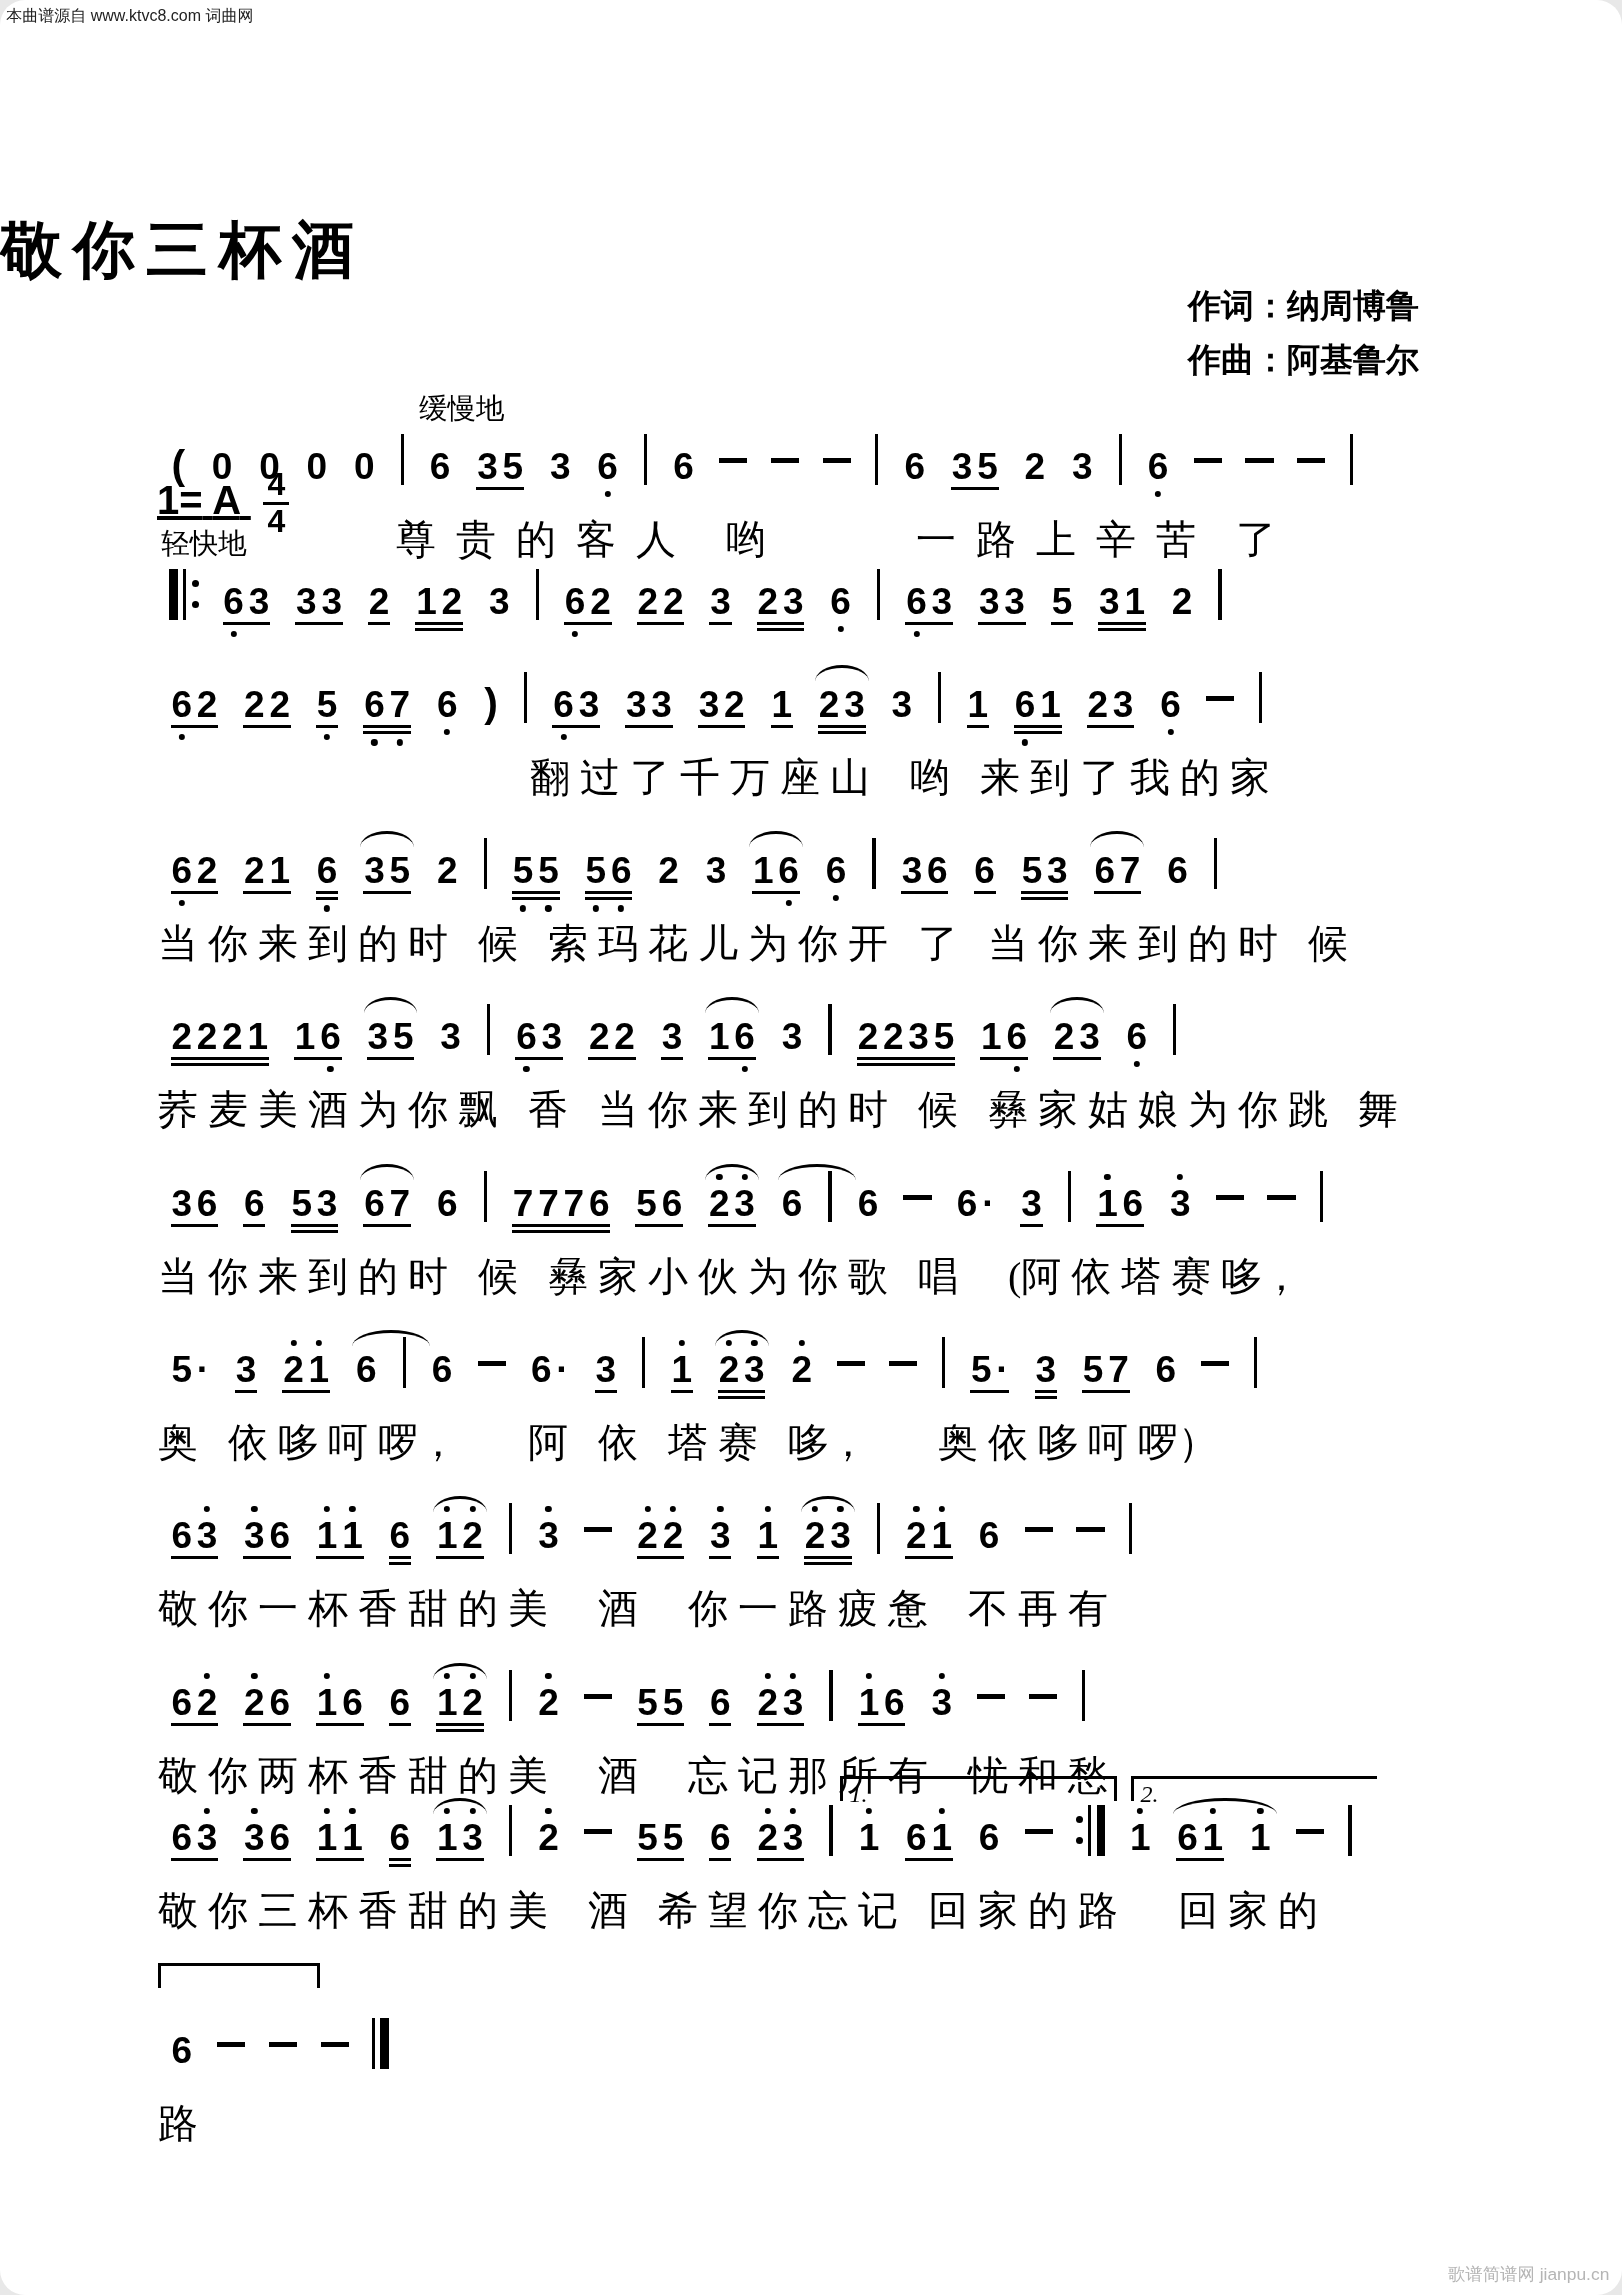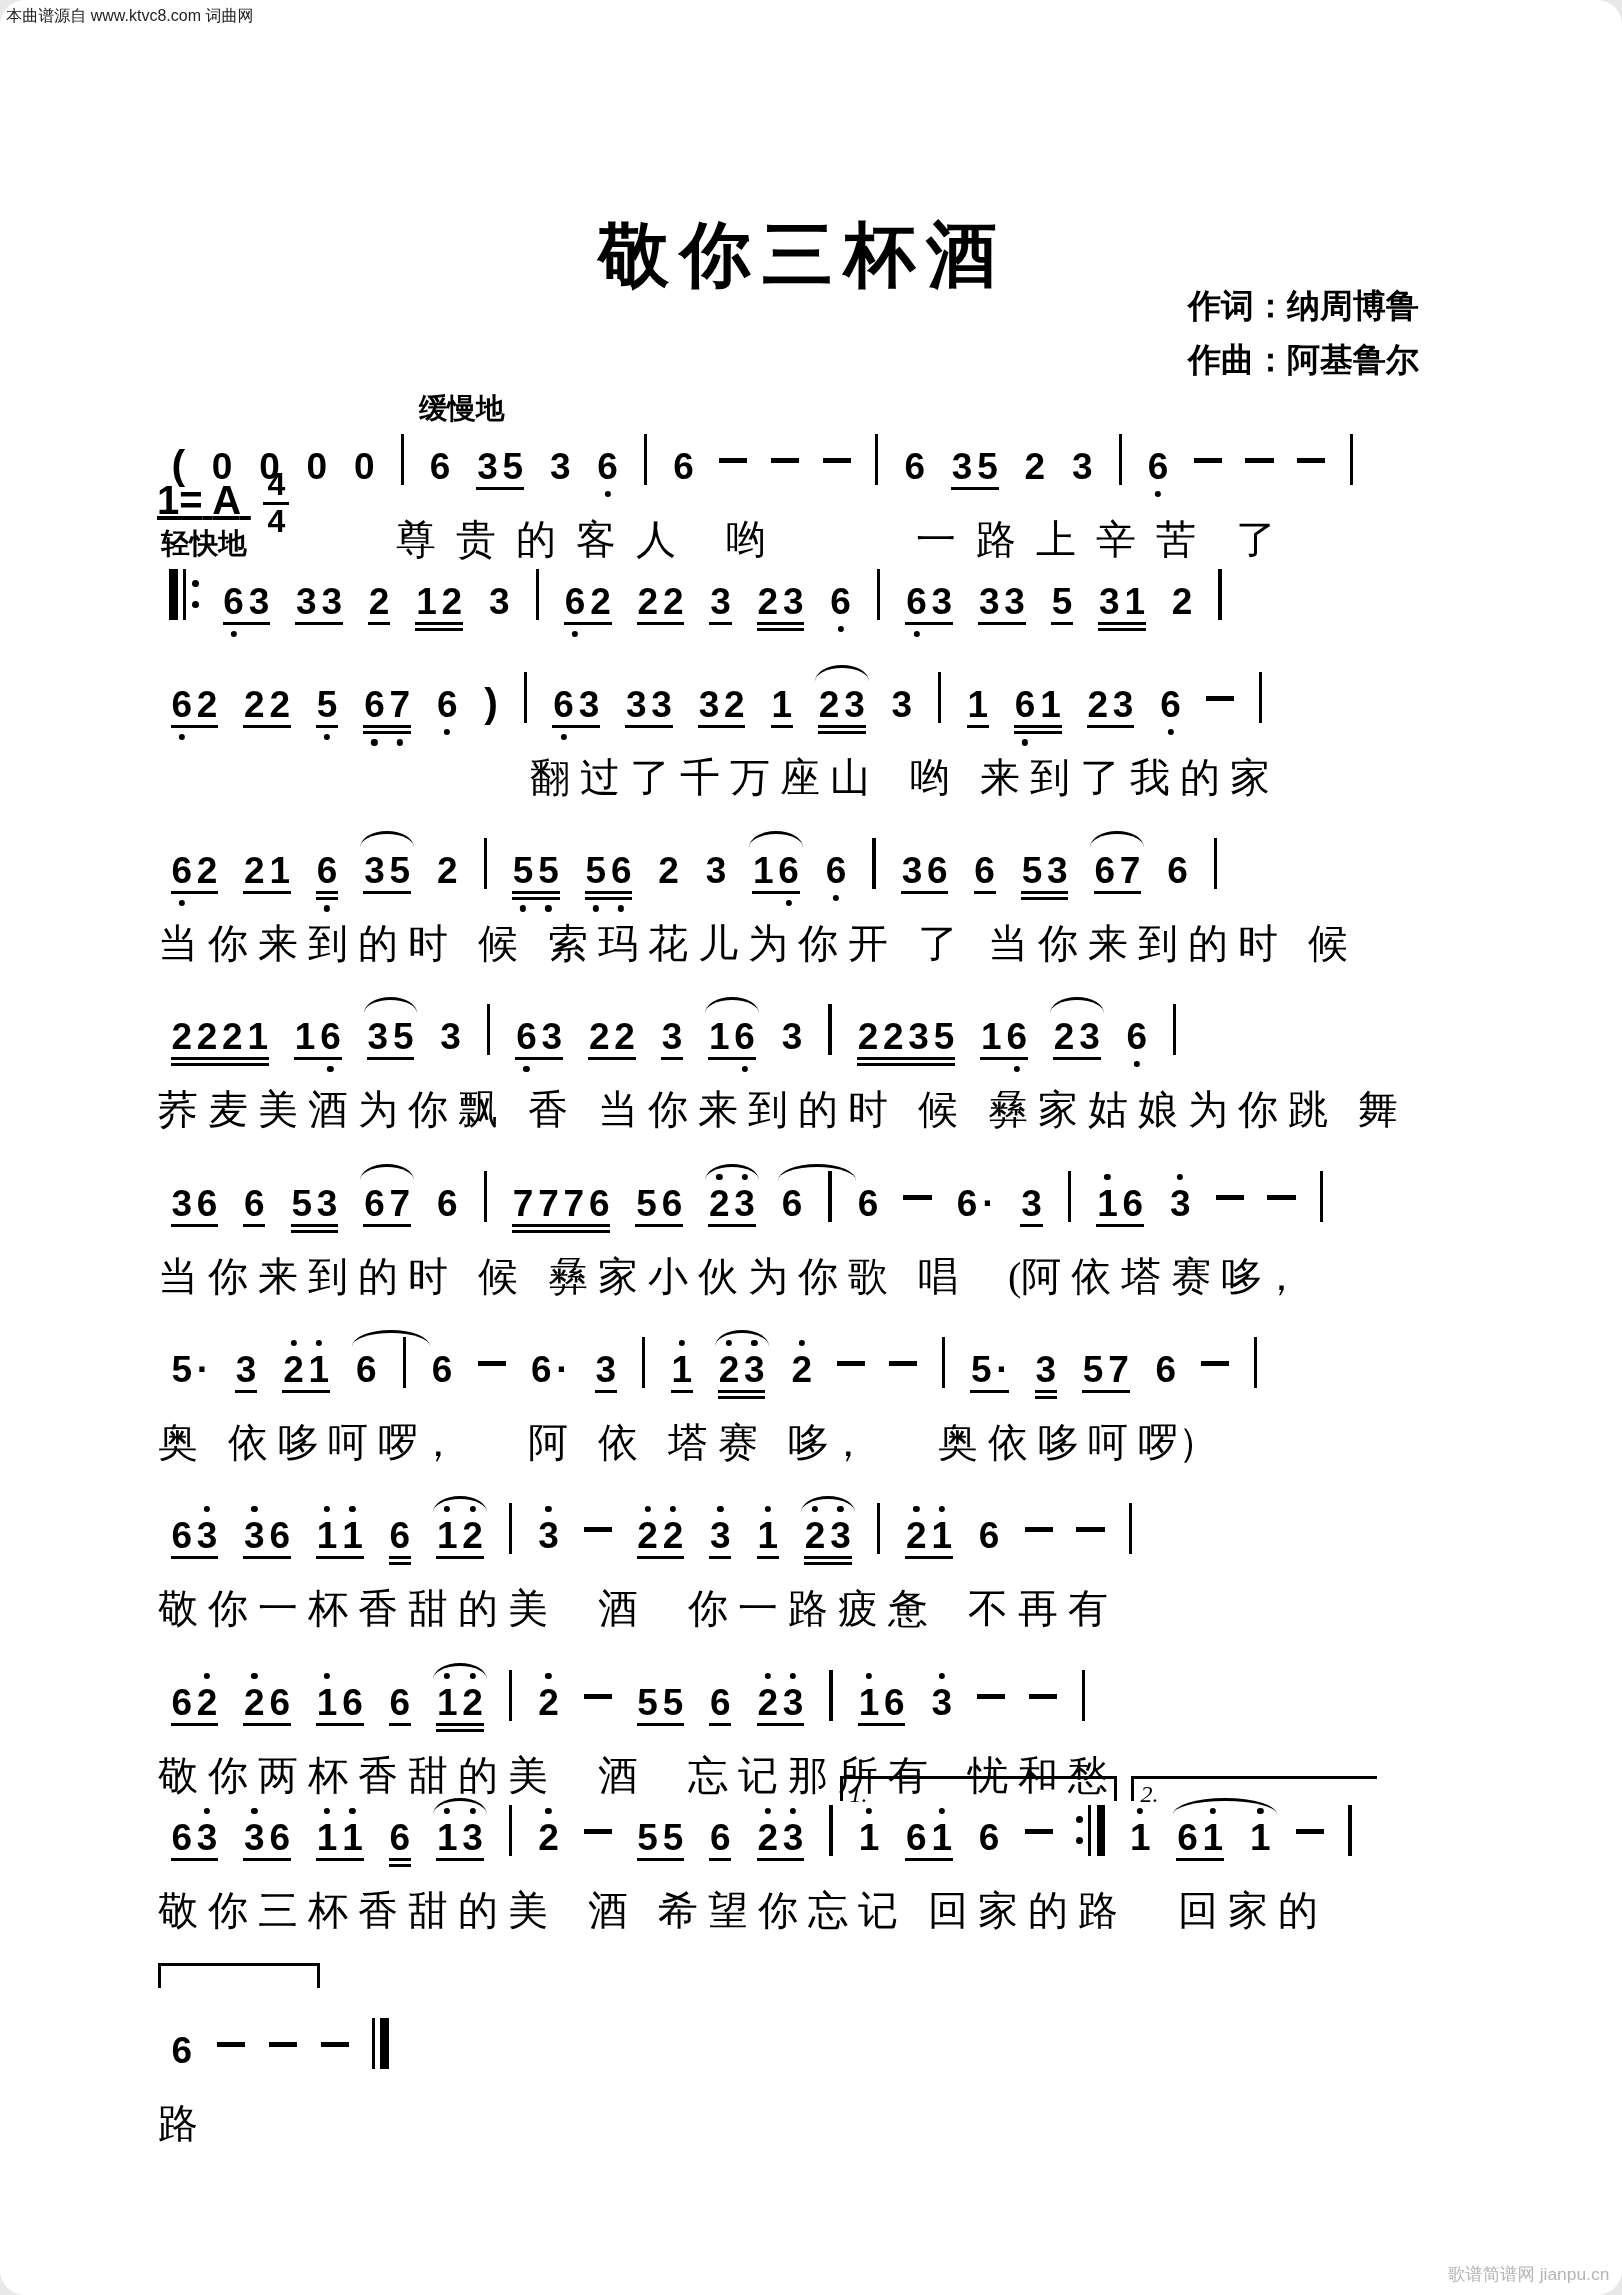--- a/index.html
+++ b/index.html
@@ -4,34 +4,34 @@
 <style>
   html,body{margin:0;padding:0;background:#e8e8e8;}
   #page{position:relative;width:1622px;height:2295px;background:#fff;overflow:hidden;
         font-family:"Liberation Serif",serif;color:#000;border-radius:25px;}
 
   
   #wm-top{position:absolute;left:6.3px;top:6.3px;font:16px "Liberation Sans",sans-serif;color:#222;}
   #wm-bottom{position:absolute;right:12.7px;bottom:9.5px;font:17.4px "Liberation Sans",sans-serif;color:#b5b5b5;}
 
   
-  #title{position:absolute;left:0;right:16px;top:208px;text-align:center;
-         font-weight:bold;font-size:71px;letter-spacing:11px;}
+  #title{position:absolute;left:0;right:16px;top:208px;text-align:left;
+         font-weight:bold;font-size:62px;letter-spacing:11px;}
   #credits{position:absolute;left:1188px;top:279px;font-size:33px;line-height:1.65;font-weight:bold;}
   #keysig{position:absolute;left:157px;top:468px;font:bold 40px "Liberation Sans",sans-serif;text-decoration:underline;}
   #keysig .frac{display:inline-flex;flex-direction:column;align-items:center;vertical-align:middle;
                 margin-left:12.7px;font-size:32px;line-height:1.05;}
   #keysig .frac .top{border-bottom:3.2px solid #000;padding:0 4px;}
 
   
   .line{position:absolute;left:158px;right:24px;}
   .line-0{top:434px}.line-1{top:569px}.line-2{top:672px}.line-3{top:838px}
   .line-4{top:1004px}.line-5{top:1171px}.line-6{top:1337px}.line-7{top:1503px}
   .line-8{top:1670px}.line-9{top:1805px}.line-10{top:2018px}
-  .tempo-mark{position:absolute;top:-44px;left:0;font-size:28.5px;font-weight:bold;}
+  .tempo-mark{position:absolute;top:-44px;left:0;font-size:28.5px;font-weight:normal;}
   .line-0 .tempo-mark{left:261px}
   .line-1 .tempo-mark{left:3.2px}
   .notes{white-space:nowrap;height:57px;}
   .lyrics{white-space:pre;font-size:40px;margin-top:20.6px;}
   .line-0 .lyrics{margin-left:238px}
   .line-2 .lyrics{margin-left:372px}
 
   
   .tok{display:inline-block;position:relative;margin:0 11px;}
   .ch{display:inline-block;position:relative;font:bold 37px "Liberation Sans",sans-serif;

